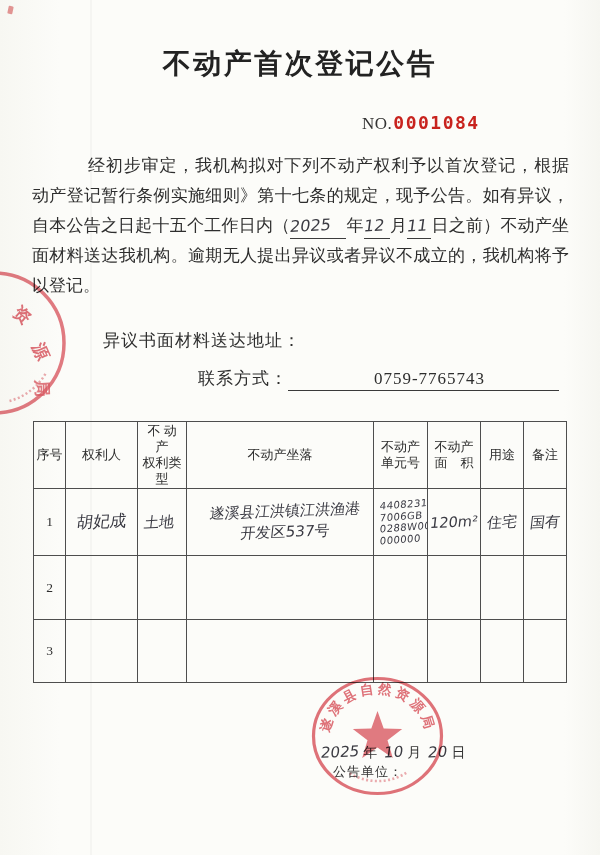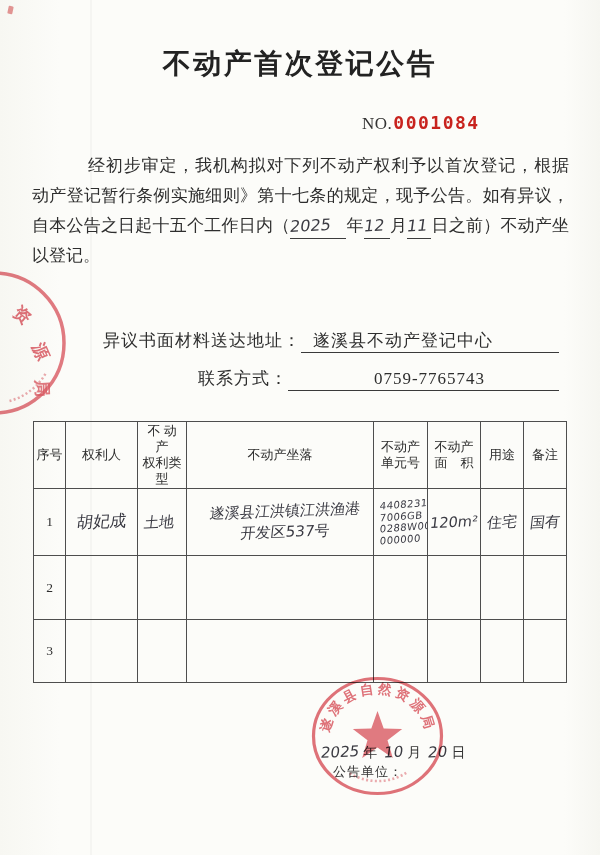--- a/index.html
+++ b/index.html
@@ -72,26 +72,26 @@
 
   <div class="docno">
     <span class="prefix">NO.</span>
     <span class="number">0001084</span>
   </div>
 
   <div class="body-text">
     <div class="jline first">经初步审定，我机构拟对下列不动产权利予以首次登记，根据《不</div>
     <div class="jline">动产登记暂行条例实施细则》第十七条的规定，现予公告。如有异议，请</div>
     <div class="jline"><span>自本公告之日起十五个工作日内（</span><span class="blank b-year"><span class="hw">2025</span></span><span>年</span><span class="blank b-mon"><span class="hw">12</span></span><span>月</span><span class="blank b-day"><span class="hw">11</span></span><span>日之前）</span><span>不动产坐落</span></div>
+    <div class="jline">面材料送达我机构。逾期无人提出异议或者异议不成立的，我机构将予</div>
     <div class="jline last">以登记。</div>
   </div>
 
   <div class="rule-line addr">
     <span>异议书面材料送达地址：</span>
-    <span class="fill">遂溪县不动产登记中心</span>
   </div>
 
   <div class="rule-line tel">
     <span>联系方式：</span>
     <span class="fill">0759-7765743</span>
   </div>
 
   <table class="reg">
     <colgroup>
       <col style="width:32px">

